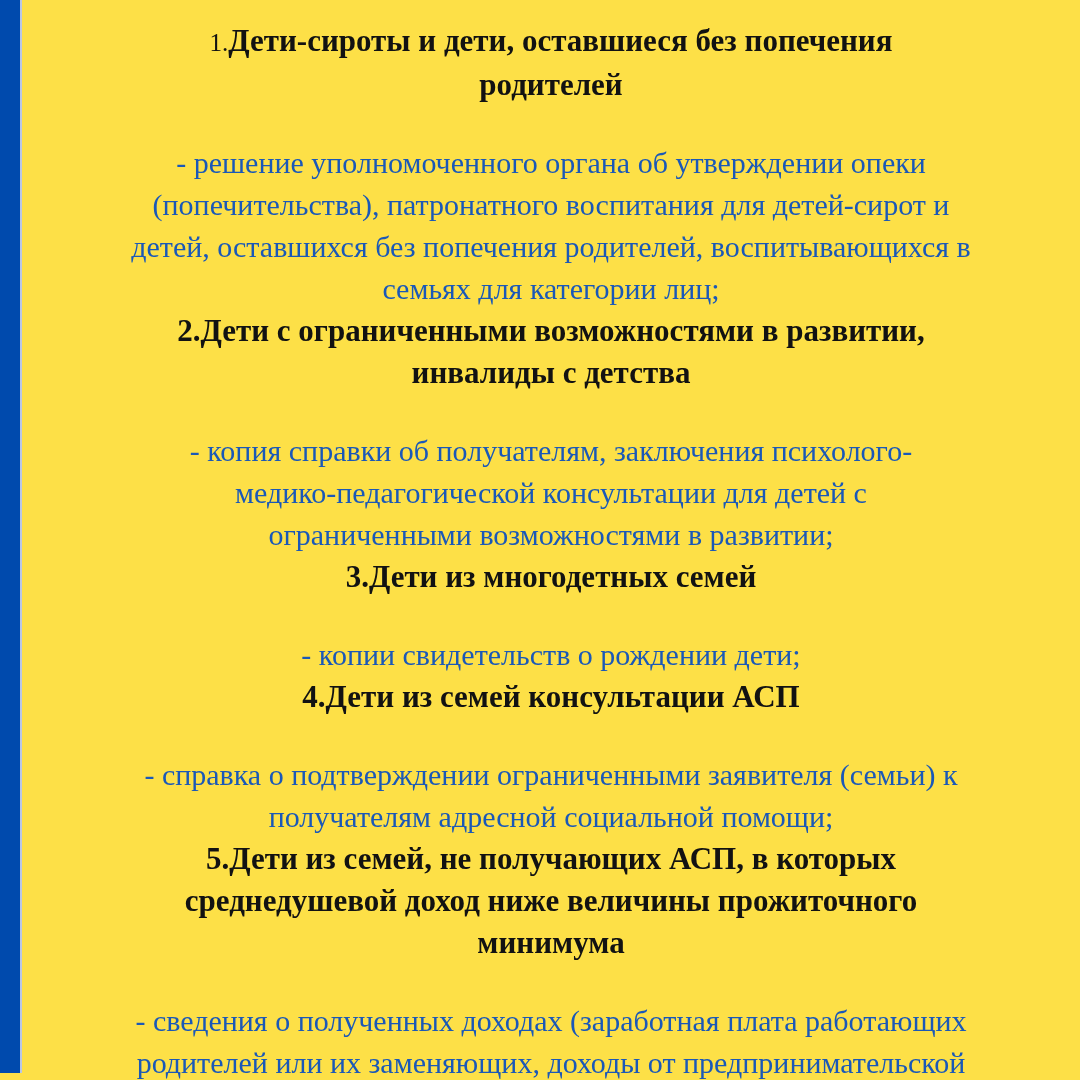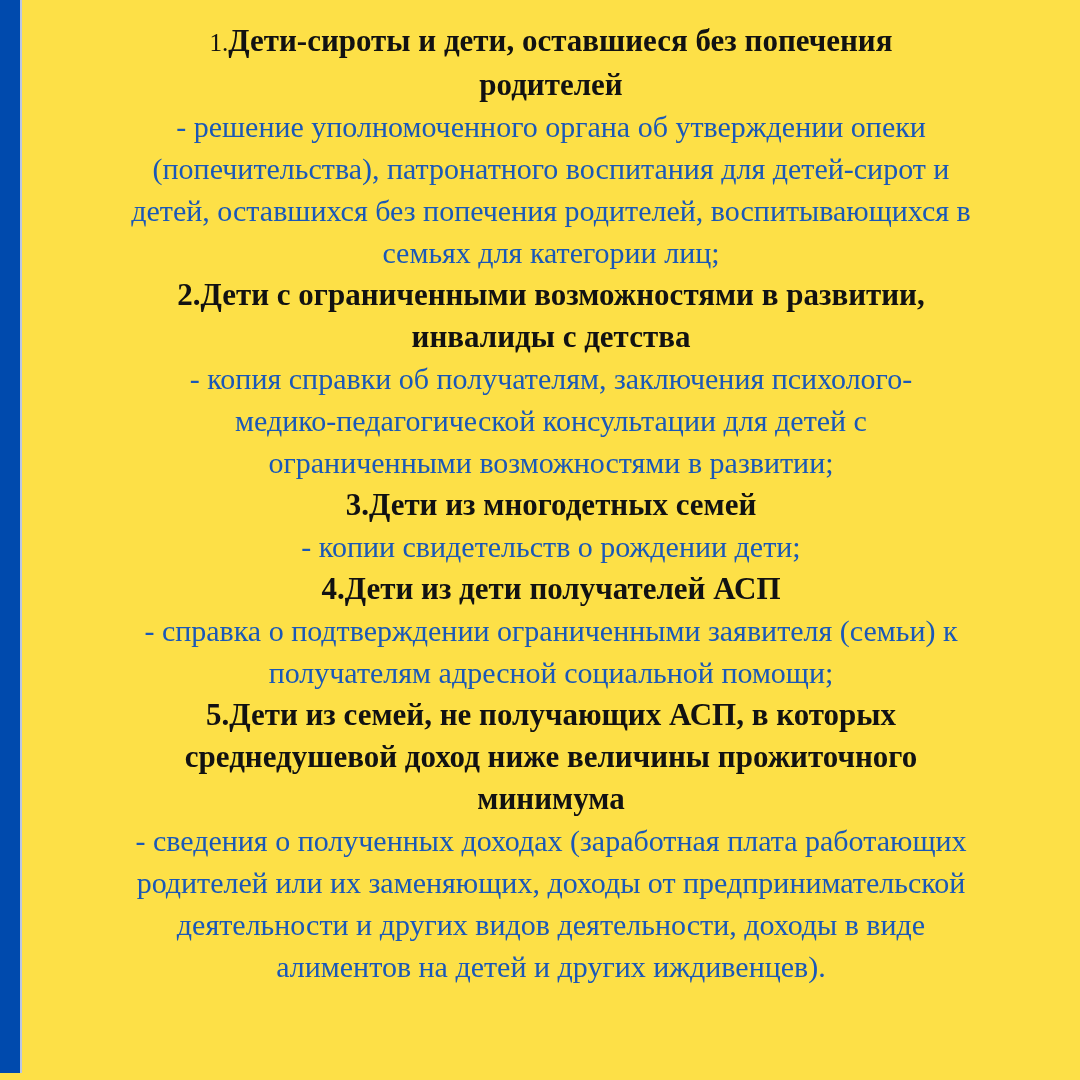--- a/index.html
+++ b/index.html
@@ -46,20 +46,21 @@
   }
   .section--1 .num {
     font-weight: 400;
     font-size: 25px;
   }
   .section-body {
     color: #1a58b8;
     font-size: 30px;
     line-height: 42px;
     white-space: pre-line;
+    margin-top: 36px;
   }
 </style>
 </head>
 <body>
 
 <div class="page">
   <div class="accent-bar"></div>
 
   <div class="content">
 
@@ -79,21 +80,21 @@
 медико-педагогической консультации для детей с
 ограниченными возможностями в развитии;</div>
     </div>
 
     <div class="section section--3">
       <div class="section-heading"><span class="num">3.</span><span class="title">Дети из многодетных семей</span></div>
       <div class="section-body">- копии свидетельств о рождении дети;</div>
     </div>
 
     <div class="section section--4">
-      <div class="section-heading"><span class="num">4.</span><span class="title">Дети из дети получателей АСП</span></div>
+      <div class="section-heading"><span class="num">4.</span><span class="title">Дети из семей консультации АСП</span></div>
       <div class="section-body">- справка о подтверждении ограниченными заявителя (семьи) к
 получателям адресной социальной помощи;</div>
     </div>
 
     <div class="section section--5">
       <div class="section-heading"><span class="num">5.</span><span class="title">Дети из семей, не получающих АСП, в которых
 среднедушевой доход ниже величины прожиточного
 минимума</span></div>
       <div class="section-body">- сведения о полученных доходах (заработная плата работающих
 родителей или их заменяющих, доходы от предпринимательской

